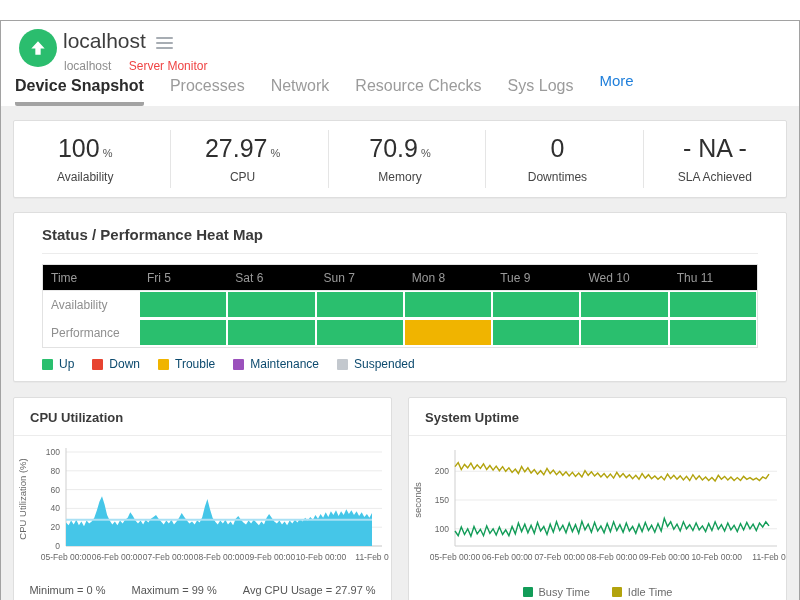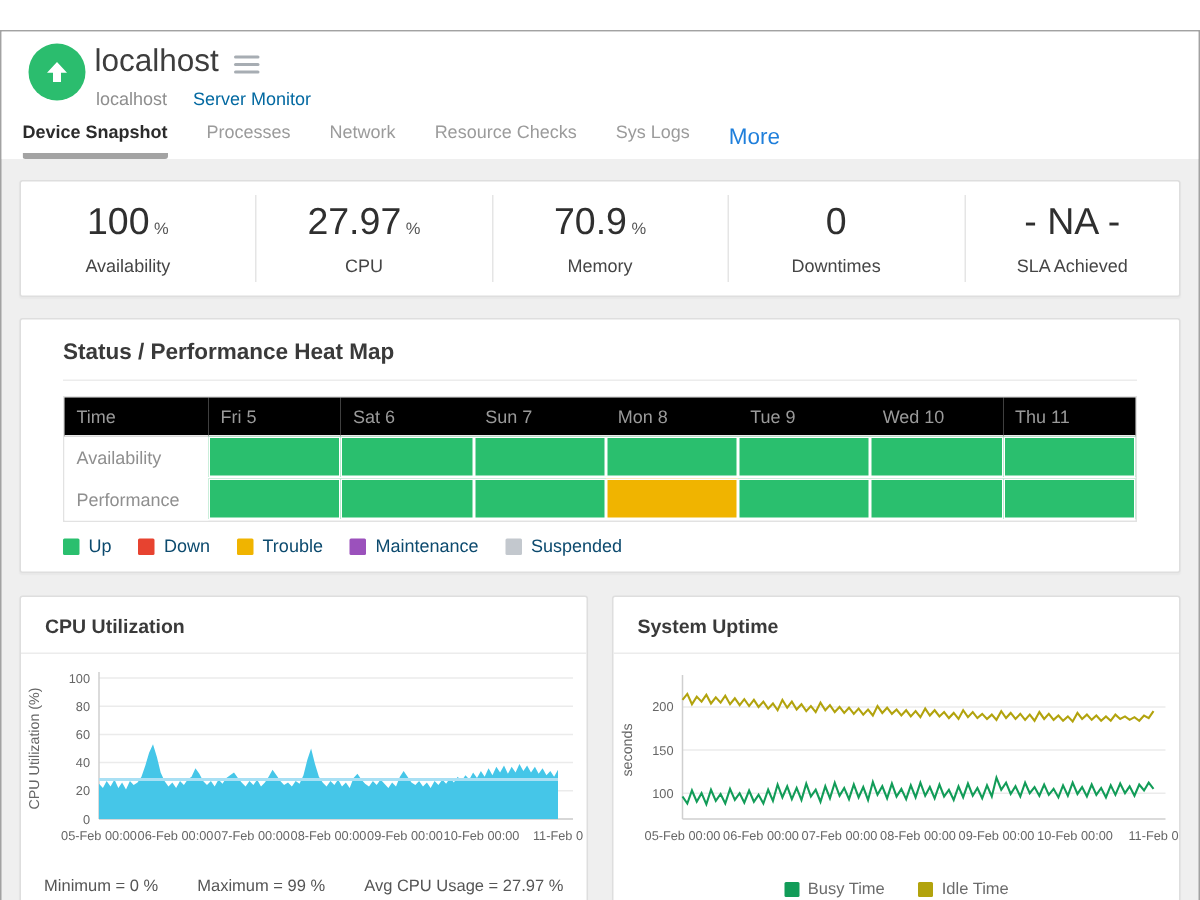--- a/index.html
+++ b/index.html
@@ -9,25 +9,25 @@
 
   
   .header { background:#fff; height:85px; position:relative; }
   .avatar { position:absolute; left:18px; top:8px; width:38px; height:38px; border-radius:50%; background:#2bbd6e; display:flex; align-items:center; justify-content:center; }
   .title-row { position:absolute; left:62px; top:8px; display:flex; align-items:center; gap:10px; }
   .title { font-size:21px; color:#3d3d3d; }
   .hamburger { display:inline-flex; flex-direction:column; gap:3px; cursor:pointer; padding-top:4px; }
   .hamburger span { width:17px; height:2px; background:#a7adb3; border-radius:1px; }
   .breadcrumb { position:absolute; left:63px; top:38px; font-size:12px; }
   .bc-host { color:#8e8e8e; }
-  .bc-link { color:#0369a1; margin-left:14px; cursor:pointer; }
+  .bc-link { color:#ef4444; margin-left:14px; cursor:pointer; }
   .tabs { position:absolute; left:14px; bottom:0; display:flex; align-items:flex-end; gap:26px; }
-  .tab { font-size:12px; color:#9b9b9b; padding-bottom:11px; cursor:pointer; white-space:nowrap; }
+  .tab { font-size:16px; color:#9b9b9b; padding-bottom:11px; cursor:pointer; white-space:nowrap; }
   .tab.active { color:#2b2b2b; font-weight:bold; border-bottom:4px solid #a3a3a3; border-radius:0 0 2px 2px; padding-bottom:7px; }
-  .tab-more { font-size:15px; color:#1f7fdb; padding-bottom:6px; cursor:pointer; }
+  .tab-more { font-size:15px; color:#1f7fdb; padding-bottom:17px; cursor:pointer; }
 
   
   .card { background:#fff; border:1px solid #dedede; border-radius:2px; box-shadow:0 1px 1px rgba(0,0,0,0.03);gap:14px; }
 
   
   .stats { margin:14px 12px 0; display:flex; height:78px; align-items:center; }
   .stat { flex:1; text-align:center; border-left:1px solid #e5e5e5; padding:4px 0; }
   .stat:first-child { border-left:none; }
   .stat-value { font-size:25px; color:#2f2f2f; }
   .stat-unit { font-size:11px; color:#555; margin-left:3px; }

